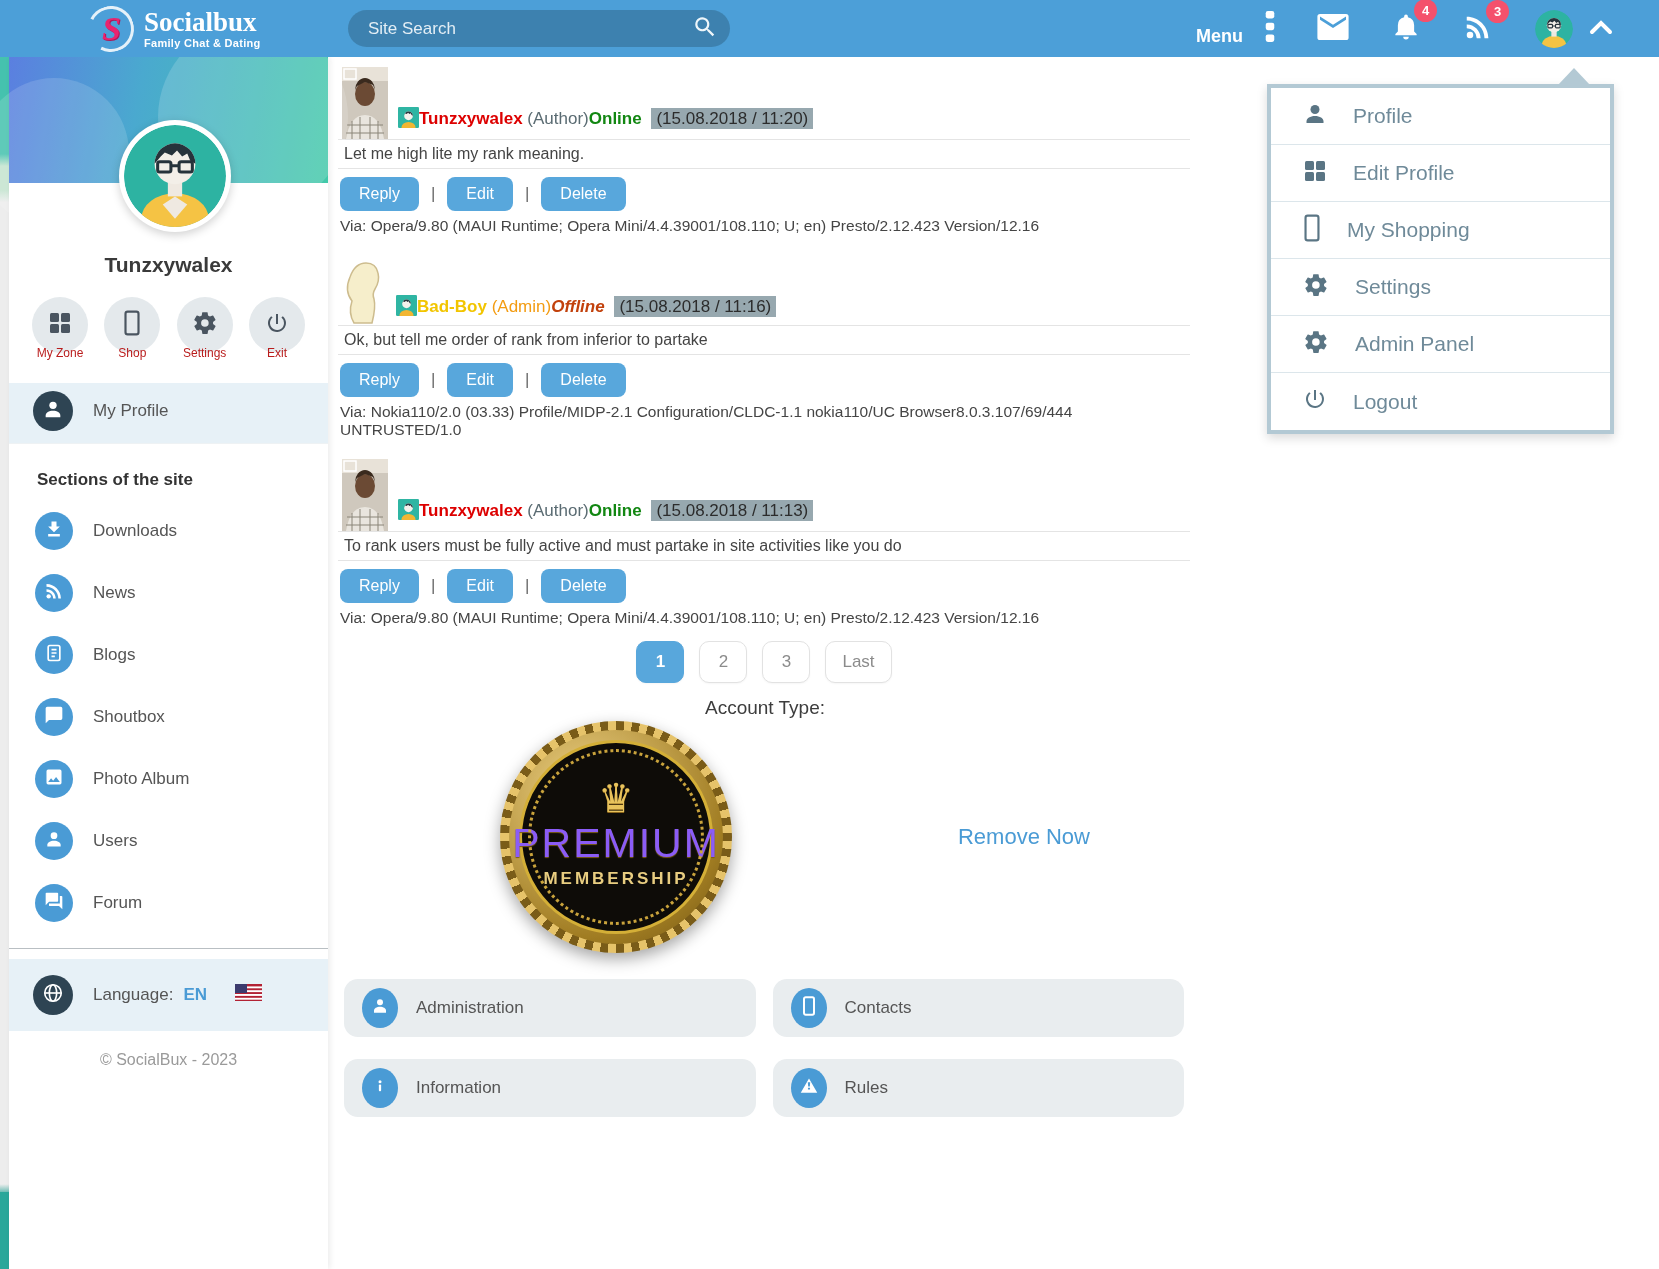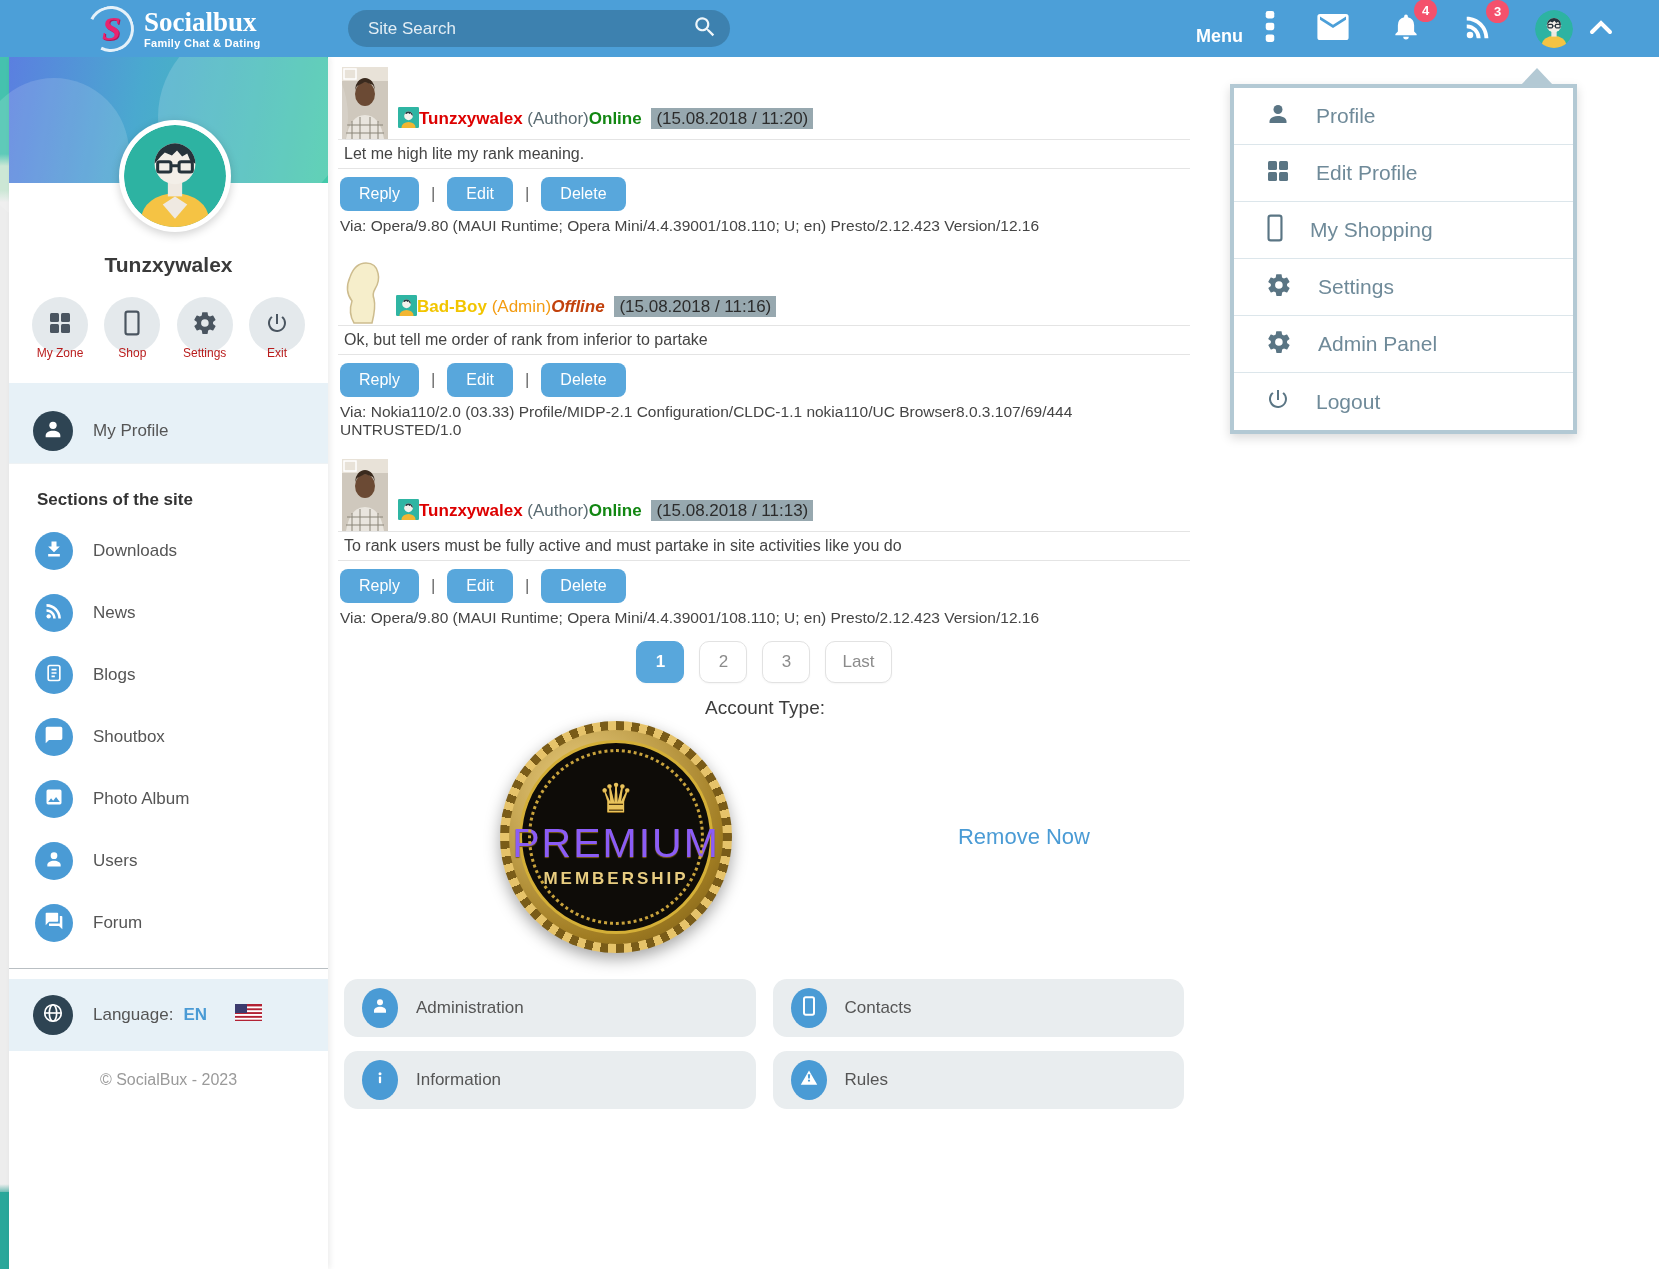--- a/index.html
+++ b/index.html
@@ -51,21 +51,21 @@
      border-radius:50%; background:rgba(255,255,255,.14); }
   .profile-avatar { position:absolute; left:110px; top:63px; width:112px; height:112px; z-index:6;
      border-radius:50%; background:#fff; padding:5px; box-shadow:0 3px 10px rgba(0,0,0,.18); cursor:pointer; }
   .profile-avatar svg { width:102px; height:102px; border-radius:50%; display:block; }
   .profile-name { margin-top:70px; text-align:center; font-size:21px; font-weight:700; color:#3a3a3a; }
   .quick-actions { display:flex; justify-content:space-between; padding:20px 20px 6px; }
   .qa { width:62px; text-align:center; cursor:pointer; }
   .qa-circle { width:56px; height:56px; margin:0 auto; border-radius:50%; background:#e4e9ec;
                display:flex; align-items:center; justify-content:center; color:#4a5560; }
   .qa-label { font-size:12px; color:#b91c1c; margin-top:-6px; line-height:1.15; }
-  .side-row { display:flex; align-items:center; gap:20px; padding:28px 16px 12px 24px; cursor:pointer; }
+  .side-row { display:flex; align-items:center; gap:20px; padding:8px 16px 12px 24px; cursor:pointer; }
   .side-row.hl { background:#e7f1f7; }
   .dark-circle { width:40px; height:40px; min-width:40px; border-radius:50%; background:#2e4453;
                  display:flex; align-items:center; justify-content:center; color:#fff; }
   .blue-circle { width:38px; height:38px; min-width:38px; border-radius:50%; background:#4a9bd5;
                  display:flex; align-items:center; justify-content:center; color:#fff; }
   .side-label { font-size:17px; color:#555; }
   .my-profile { margin-top:16px; border-bottom:1px solid #eef2f4; }
   .sections-title { font-size:17px; font-weight:700; color:#333; padding:26px 0 10px 28px; }
   .nav-item { padding:12px 16px 12px 26px; }
   .style-row { background:#e7f1f7; margin-top:6px; }
@@ -113,29 +113,29 @@
      justify-content:center; gap:2px; }
   .badge-core::before { content:""; position:absolute; inset:6px; border-radius:50%;
      border:3px dotted #c9a33c; }
   .crown { font-family:"DejaVu Sans", sans-serif; font-size:40px; color:#e8c35c; line-height:1;
            text-shadow:0 1px 0 #8a651a; margin-top:-8px; }
   .badge-l1 { font-size:41px; font-weight:400; letter-spacing:2px; color:#8b5cf6;
               text-shadow:0 1px 1px #7a5c18; }
   .badge-l2 { font-size:17px; font-weight:700; letter-spacing:3px; color:#e8cd80; }
   .remove-link { margin-left:auto; margin-right:100px; color:#4a9bd5; font-size:22px;
                  text-decoration:none; cursor:pointer; }
-  .boxes { display:grid; grid-template-columns:1fr 1fr; gap:14px 17px; margin:26px 6px 0 6px; }
+  .boxes { display:grid; grid-template-columns:1fr 1fr; gap:22px 17px; margin:26px 6px 0 6px; }
   .box { background:#e9edef; border-radius:14px; height:58px; display:flex; align-items:center;
          gap:18px; padding-left:18px; cursor:pointer; }
   .box-ic { width:36px; height:40px; border-radius:50%; background:#4a9bd5; color:#fff;
             display:flex; align-items:center; justify-content:center; }
   .box-label { font-size:17px; color:#555; }
 
   
-  .dropdown { position:absolute; left:1230px; top:84px; width:347px; background:#fff;
+  .dropdown { position:absolute; left:1267px; top:84px; width:347px; background:#fff;
               border:4px solid #b3c9d4; box-shadow:0 4px 10px rgba(0,0,0,.15); z-index:40; }
   .dd-arrow { position:absolute; top:-20px; right:20px; width:0; height:0;
               border-left:16px solid transparent; border-right:16px solid transparent;
               border-bottom:17px solid #b3c9d4; }
   .dd-item { display:flex; align-items:center; gap:26px; height:57px; padding-left:32px;
              border-bottom:1px solid #dce6eb; color:#6f8a99; font-size:21px; cursor:pointer; }
   .dd-item:last-child { border-bottom:none; }
   .dd-item .ic { color:#5a7584; }
 
   .ic { display:inline-block; }

